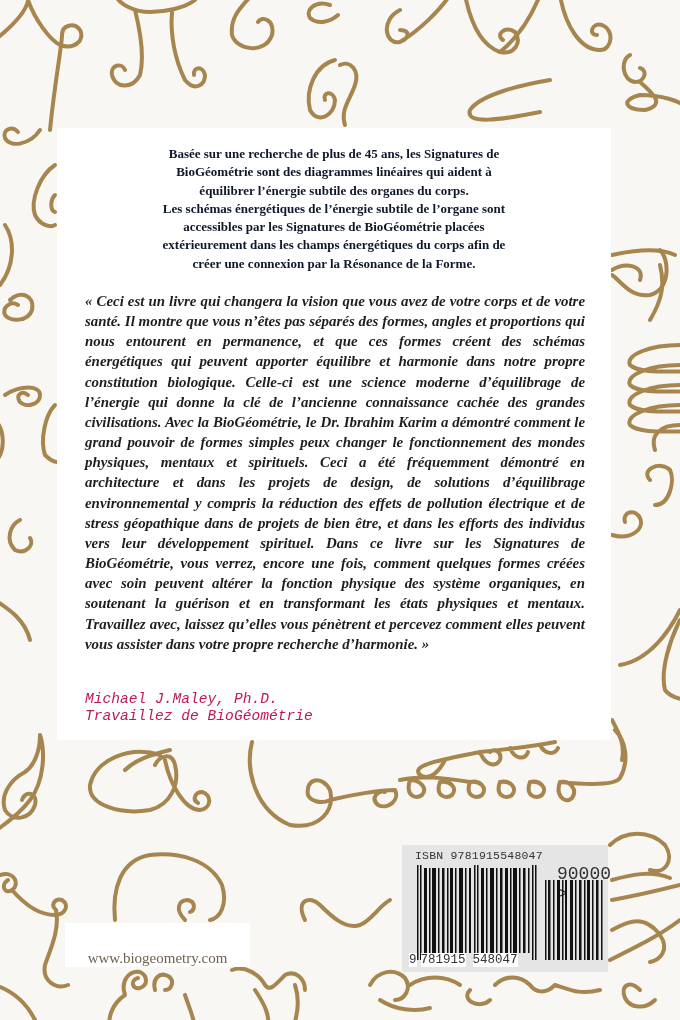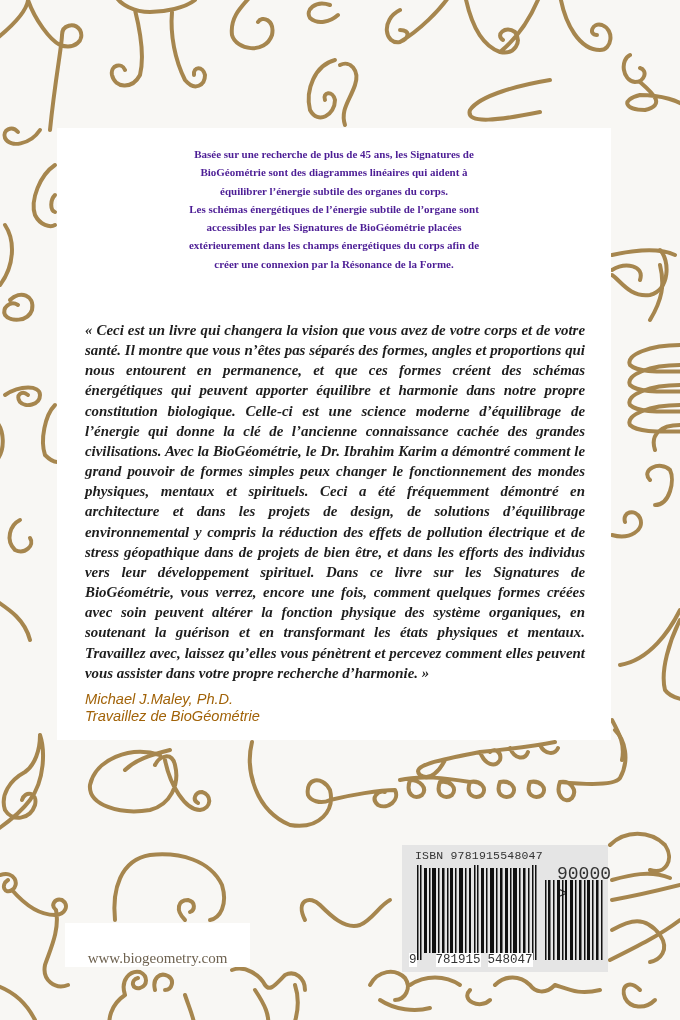--- a/index.html
+++ b/index.html
@@ -10,33 +10,33 @@
   }
   .bg-pattern { position: absolute; left: 0; top: 0; width: 680px; height: 1020px; }
   .bg-pattern path { fill: none; stroke: #a6864e; stroke-width: 4; stroke-linecap: round; stroke-linejoin: round; }
 
   .panel {
     position: absolute; left: 57px; top: 128px; width: 554px; height: 612px;
     background: #ffffff; box-sizing: border-box;
   }
   .intro {
     position: absolute; left: 0; top: 17px; width: 554px;
-    text-align: center; color: #4c1d95; font-weight: bold;
-    font-family: "Liberation Serif", serif; font-size: 11px; line-height: 18.3px;
+    text-align: center; color: #0f172a; font-weight: bold;
+    font-family: "Liberation Serif", serif; font-size: 13px; line-height: 18.3px;
   }
   .intro p { margin: 0; }
   .quote {
     position: absolute; left: 28px; top: 163px; width: 500px;
     font-family: "Liberation Serif", serif; font-style: italic; font-weight: bold;
-    font-size: 14.9px; line-height: 20.15px; color: #1e1e1e; text-align: justify; margin-top: 29px;
+    font-size: 14.9px; line-height: 20.15px; color: #1e1e1e; text-align: justify;
   }
   .signature {
     position: absolute; left: 28px; top: 563px;
-    font-family: Liberation Sans, sans-serif; font-style: italic;
-    font-size: 14.6px; line-height: 17px; color: #a16207;
+    font-family: Liberation Mono, monospace; font-style: italic;
+    font-size: 14.6px; line-height: 17px; color: #be185d;
   }
   .url-box {
     position: absolute; left: 65px; top: 923px; width: 185px; height: 44px;
     background: #ffffff; display: flex; align-items: flex-end; justify-content: center;
     font-family: "Liberation Serif", serif; font-size: 15px; color: #6e6250;
   }
   .barcode-box {
     position: absolute; left: 402px; top: 845px; width: 206px; height: 127px;
     background: #e5e5e5;
   }
@@ -184,16 +184,16 @@
       <rect x="34" y="0" width="2.5" height="80"></rect>
         <rect x="39" y="0" width="1.5" height="80"></rect>
       <rect x="42" y="0" width="3" height="80"></rect>
         <rect x="47" y="0" width="1.5" height="80"></rect>
       <rect x="51" y="0" width="2.5" height="80"></rect>
         <rect x="56" y="0" width="1.5" height="80"></rect>
     </g>
   </svg>
   <div class="isbn-bottom">
     <span>9</span>
-    <span style="margin-left:19px">781915</span>
+    <span style="margin-left:4px">781915</span>
     <span style="margin-left:7px">548047</span>
   </div>
 </div>
 
 </body></html>

